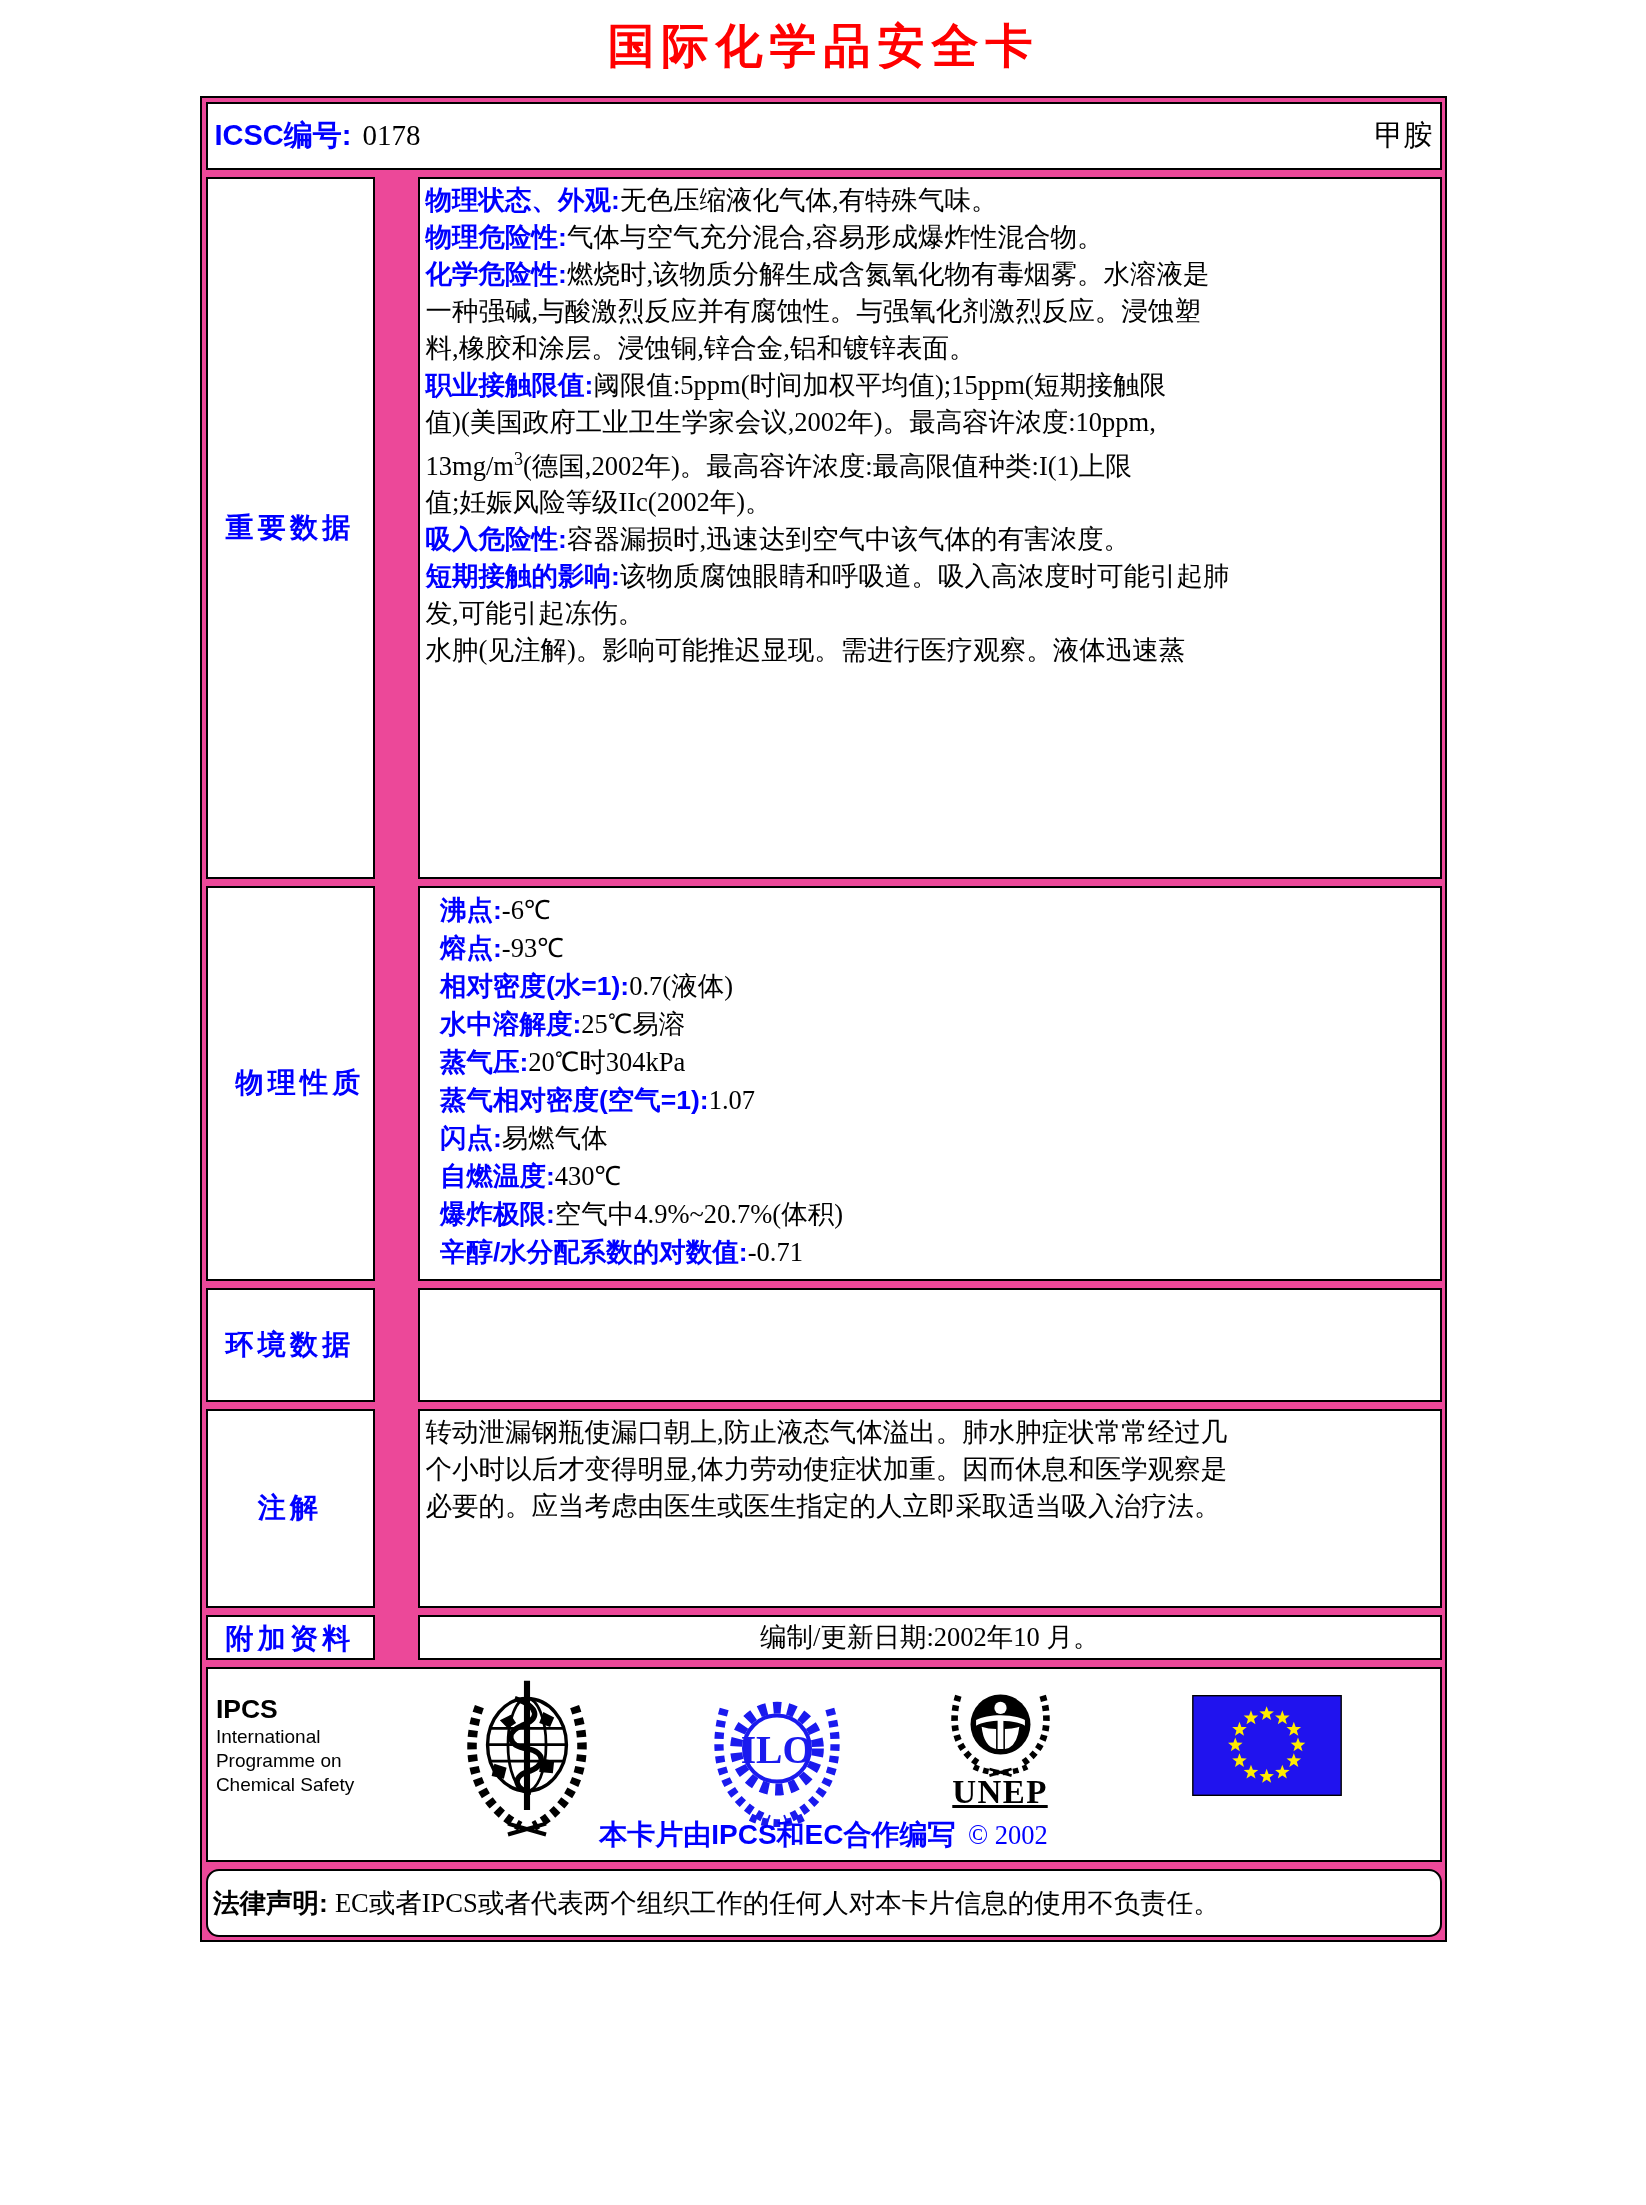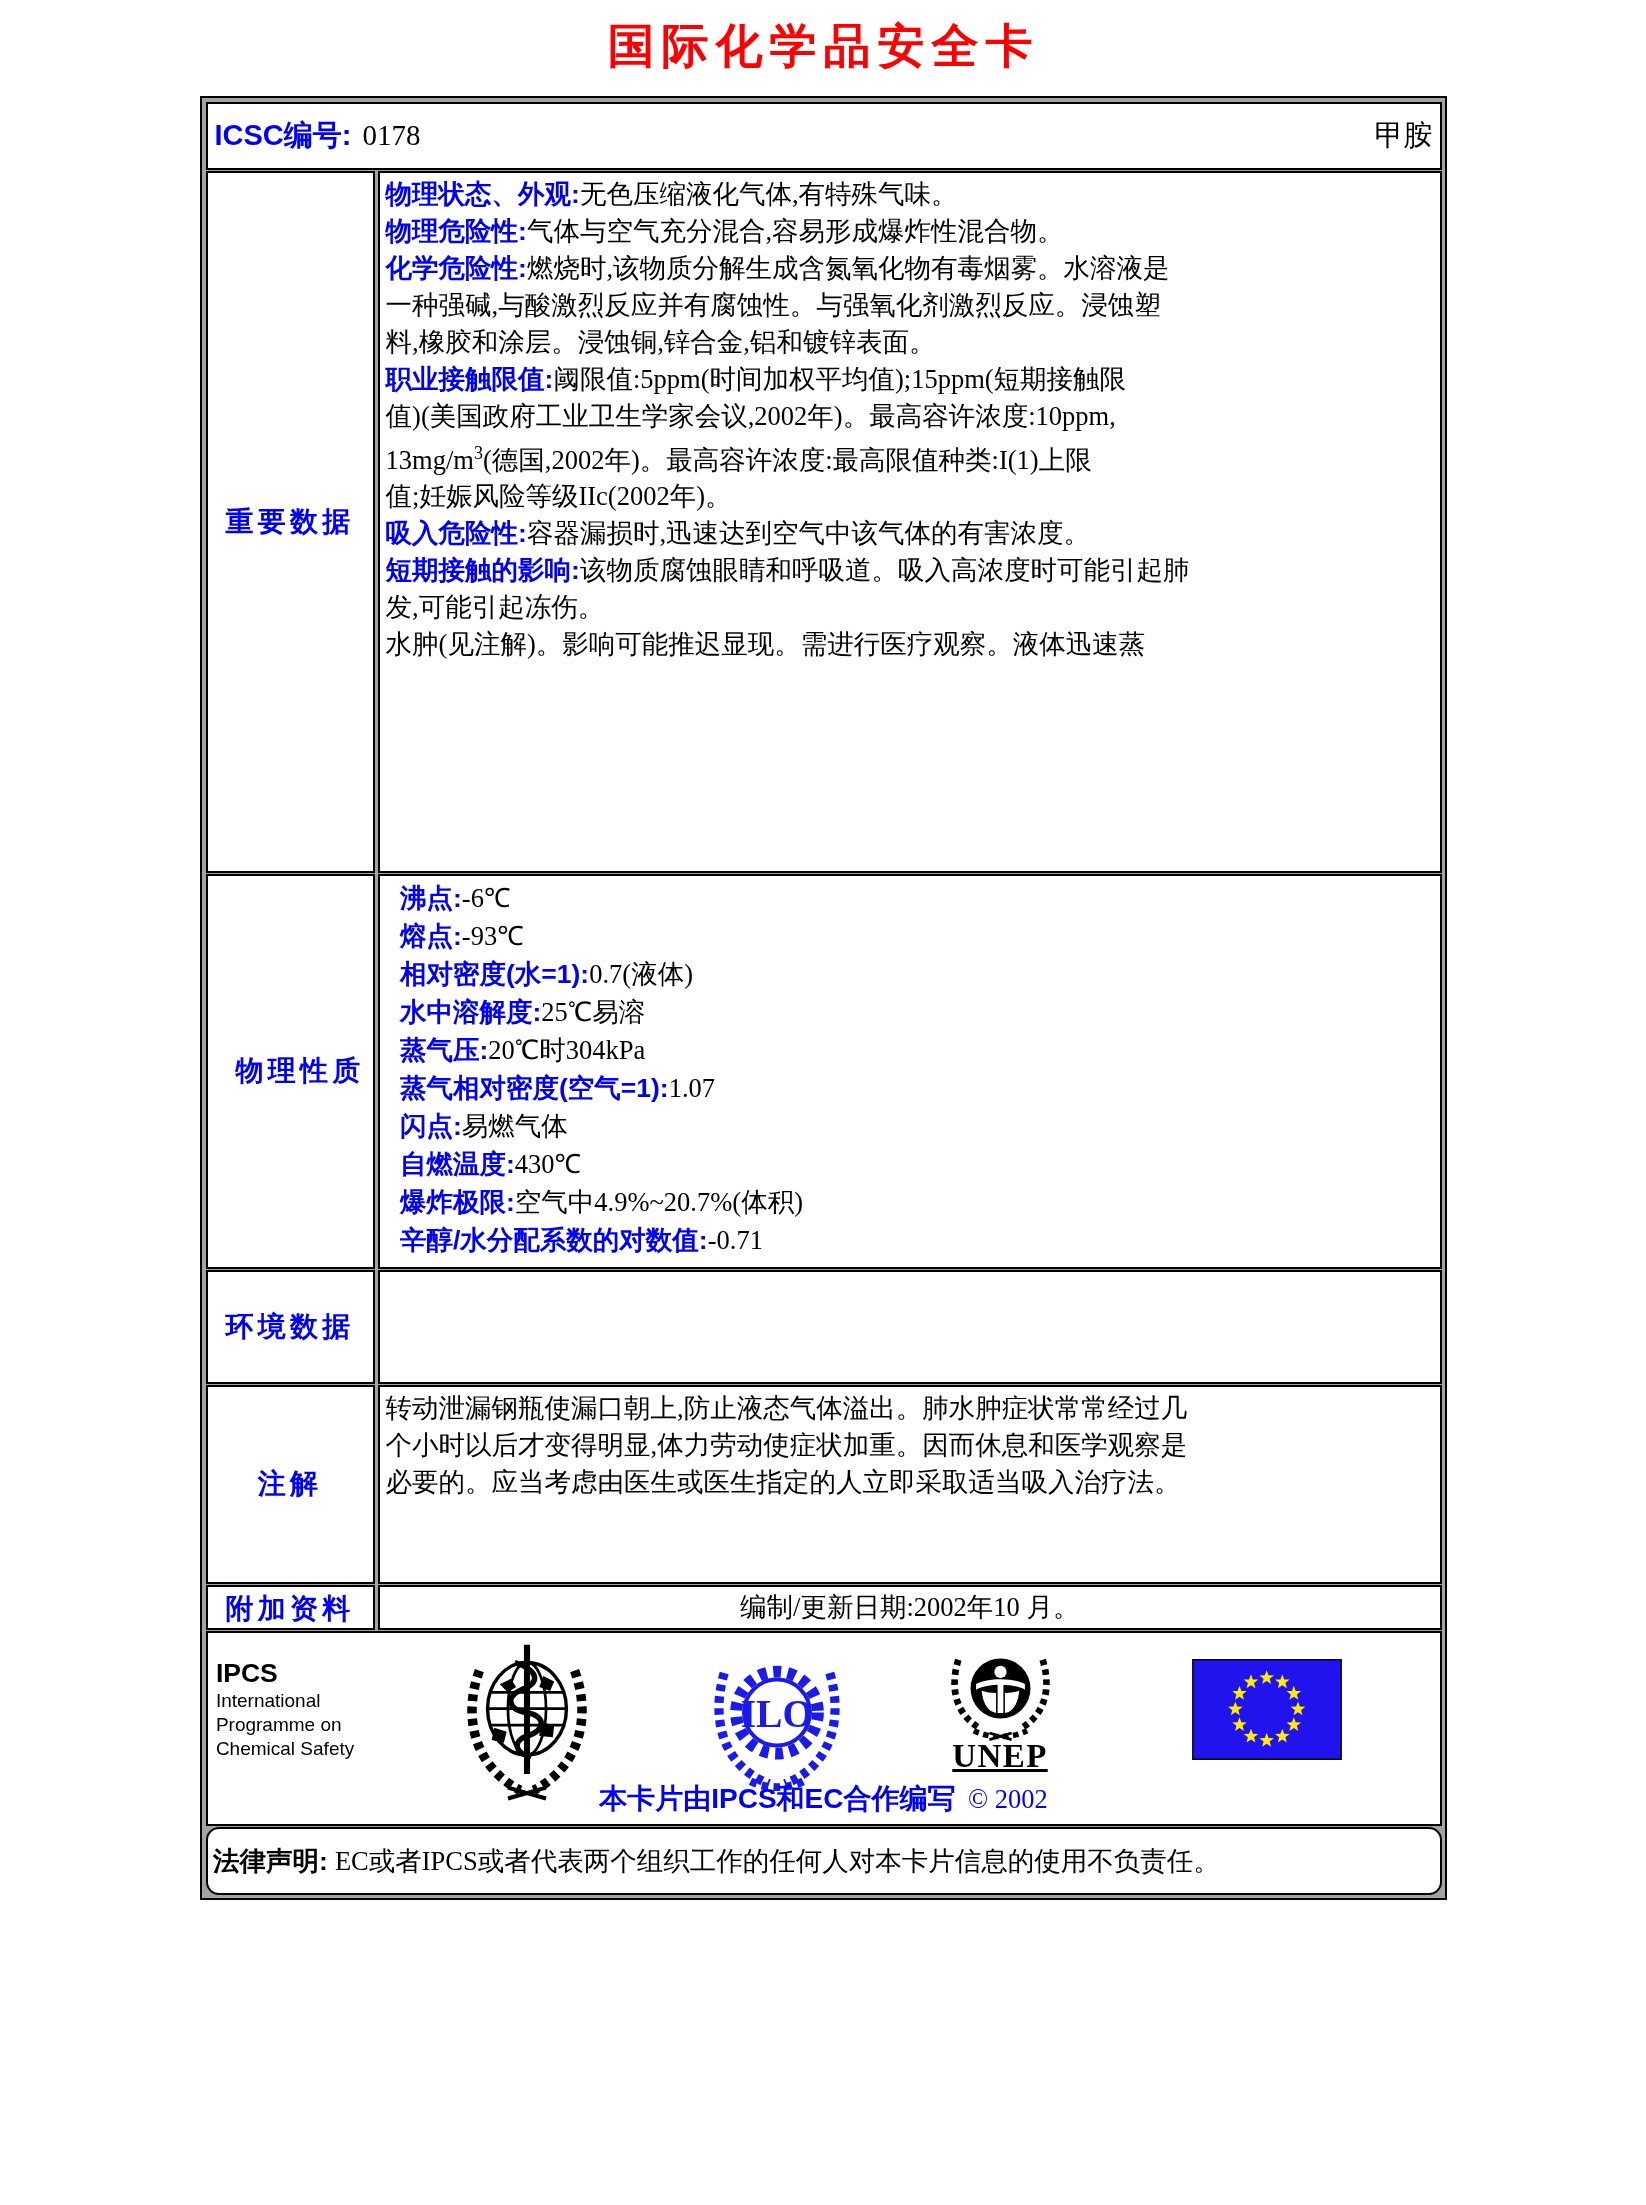--- a/index.html
+++ b/index.html
@@ -15,42 +15,42 @@
     font-family:"Liberation Serif",serif;
   }
   .title{
     margin:15.3px 0 0;text-align:center;
     font-size:47px;font-weight:bold;letter-spacing:7px;
     color:var(--title-red);
     font-family:"Liberation Serif",serif;
   }
   .card{
     width:1247px;margin:18px auto 0;box-sizing:border-box;
-    border:2.8px solid #000;padding:3.5px;background:#a3a3a3;
-    display:flex;flex-direction:column;gap:1px;
+    border:2.8px solid #000;padding:3.5px;background:#ec4899;
+    display:flex;flex-direction:column;gap:7px;
   }
   #sections{display:contents;}
   .row{display:flex;gap:3.5px;}
   .cell{border:2.1px solid #000;box-sizing:border-box;background:#fff;}
 
   
   .header-cell{
     flex:1;height:68px;display:flex;align-items:center;justify-content:space-between;
     padding:0 7px;font-size:29px;
   }
   .icsc-number{margin-left:11px;color:#000;}
   .chem-name{color:#000;}
 
   
   .label-cell{width:169px;flex:none;display:flex;align-items:center;justify-content:center;text-align:center;}
   .label-cell span{
     color:var(--label-blue);font-family:"Liberation Sans",sans-serif;
     font-weight:bold;font-size:28px;letter-spacing:4.2px;
   }
-  .content-cell{flex:1;padding:2.8px 5.6px;font-size:26.5px;line-height:37px;color:#000;overflow:hidden;}
+  .content-cell{flex:1;padding:2.8px 5.6px;font-size:26.5px;line-height:37px;color:#000;overflow:hidden;margin-left:40px;}
   .seg{color:#000;}
   .seg-label{color:var(--label-blue);font-family:"Liberation Sans",sans-serif;font-weight:bold;}
   .seg-sup{vertical-align:super;font-size:18px;}
   .sec-important-data .cell{height:702px;}
   .sec-physical-properties .cell{height:395px;padding-left:20px;}
   .sec-physical-properties .content-cell{line-height:38px;}
   .sec-environmental-data .cell{height:114px;}
   .sec-notes .cell{height:199px;}
   .sec-additional-info .cell{height:45px;align-items:flex-end;}
   .sec-additional-info .content-cell{display:flex;align-items:center;padding:0 5.6px;justify-content:center;}

